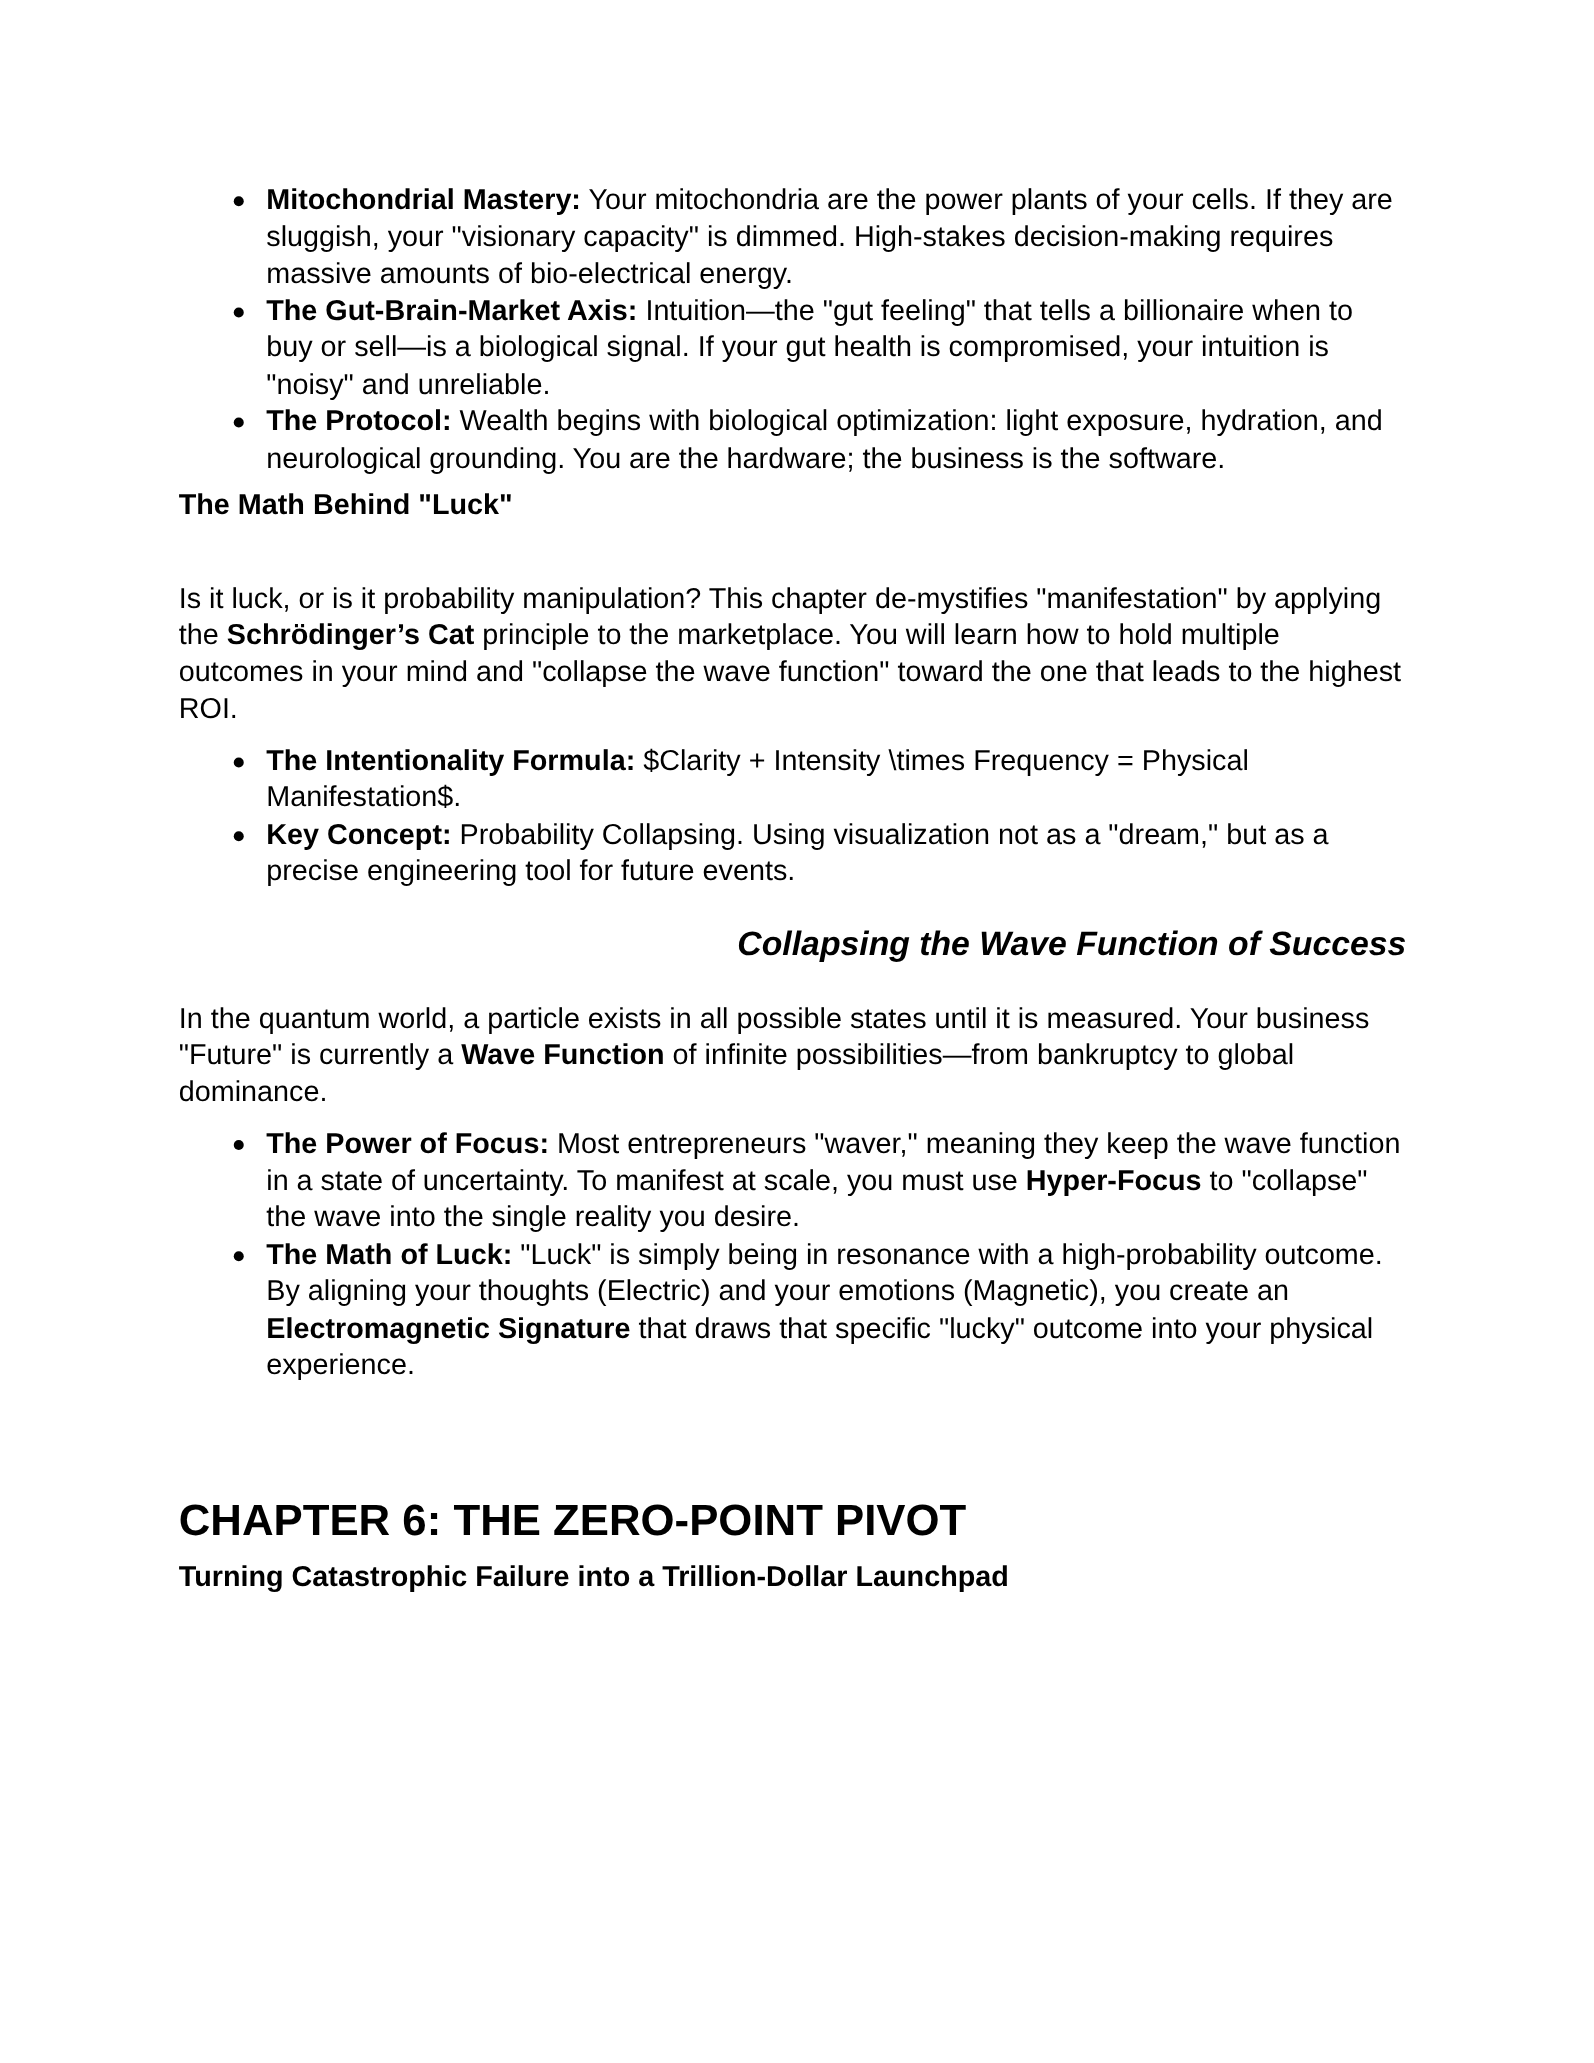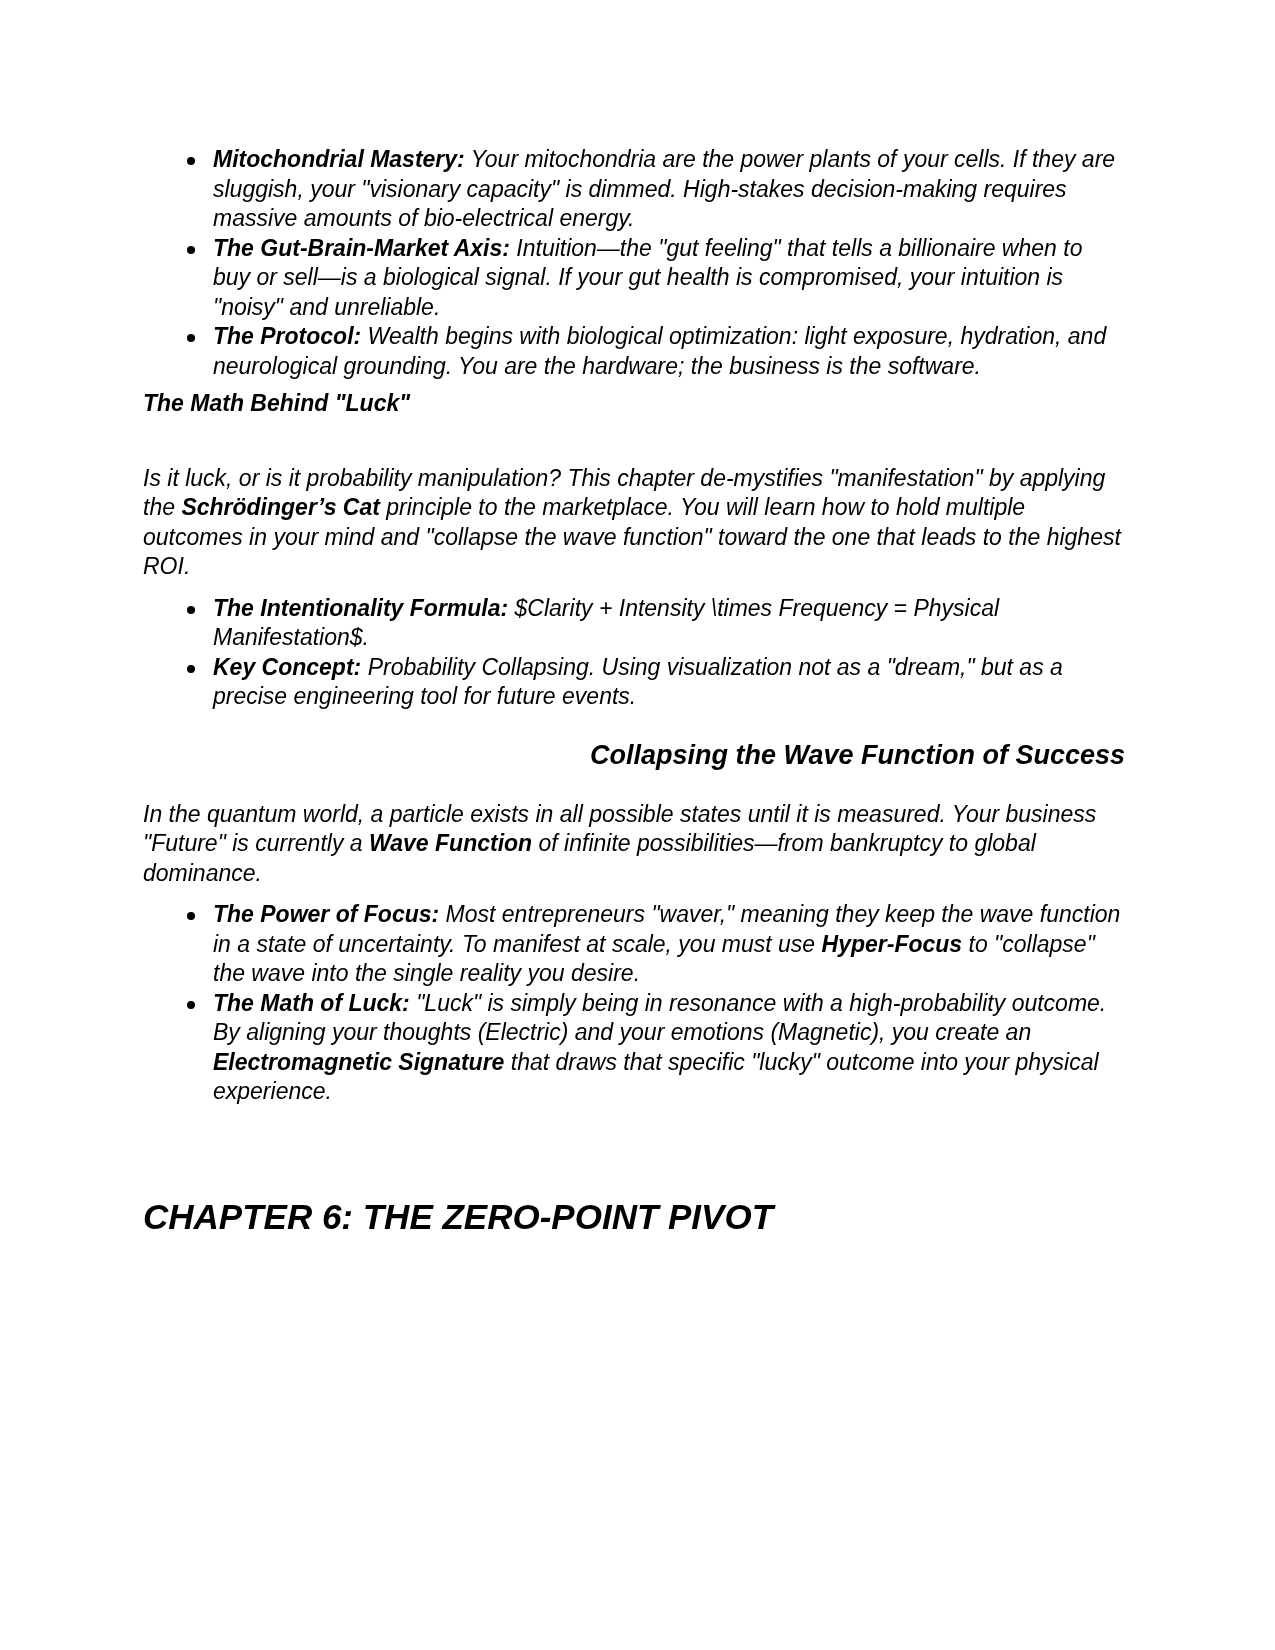--- a/index.html
+++ b/index.html
@@ -21,21 +21,20 @@
     line-height: 29.5px;
     padding: 145px 150px 0 143px;
     overflow: hidden;
   }
   .page * {
     box-sizing: border-box;
   }
   p, h1, h2, ul, li {
     margin: 0;
     padding: 0;
-    font-style: italic;
   }
   .block-chapter {
     font-size: 35px;
     line-height: 45px;
     font-weight: bold;
     letter-spacing: 0px;
     margin-top: 87px;
   }
   .block-subtitle {
     font-weight: bold;
@@ -95,13 +94,14 @@
       <li><span class="run bold">The Intentionality Formula:</span><span class="run"> $Clarity + Intensity \times Frequency = Physical Manifestation$.</span></li>
       <li><span class="run bold">Key Concept:</span><span class="run"> Probability Collapsing. Using visualization not as a "dream," but as a precise engineering tool for future events.</span></li>
     </ul>
     <h2 class="block-section">Collapsing the Wave Function of Success</h2>
     <p class="block-paragraph"><span class="run">In the quantum world, a particle exists in all possible states until it is measured. Your business "Future" is currently a </span><span class="run bold">Wave Function</span><span class="run"> of infinite possibilities—from bankruptcy to global dominance.</span></p>
     <ul class="block-list">
       <li><span class="run bold">The Power of Focus:</span><span class="run"> Most entrepreneurs "waver," meaning they keep the wave function in a state of uncertainty. To manifest at scale, you must use </span><span class="run bold">Hyper-Focus</span><span class="run"> to "collapse" the wave into the single reality you desire.</span></li>
       <li><span class="run bold">The Math of Luck:</span><span class="run"> "Luck" is simply being in resonance with a high-probability outcome. By aligning your thoughts (Electric) and your emotions (Magnetic), you create an </span><span class="run bold">Electromagnetic Signature</span><span class="run"> that draws that specific "lucky" outcome into your physical experience.</span></li>
     </ul>
     <h1 class="block-chapter">CHAPTER 6: THE ZERO-POINT PIVOT</h1>
+    <p class="block-subtitle">Turning Catastrophic Failure into a Trillion-Dollar Launchpad</p>
   </div>
 
 </body></html>

